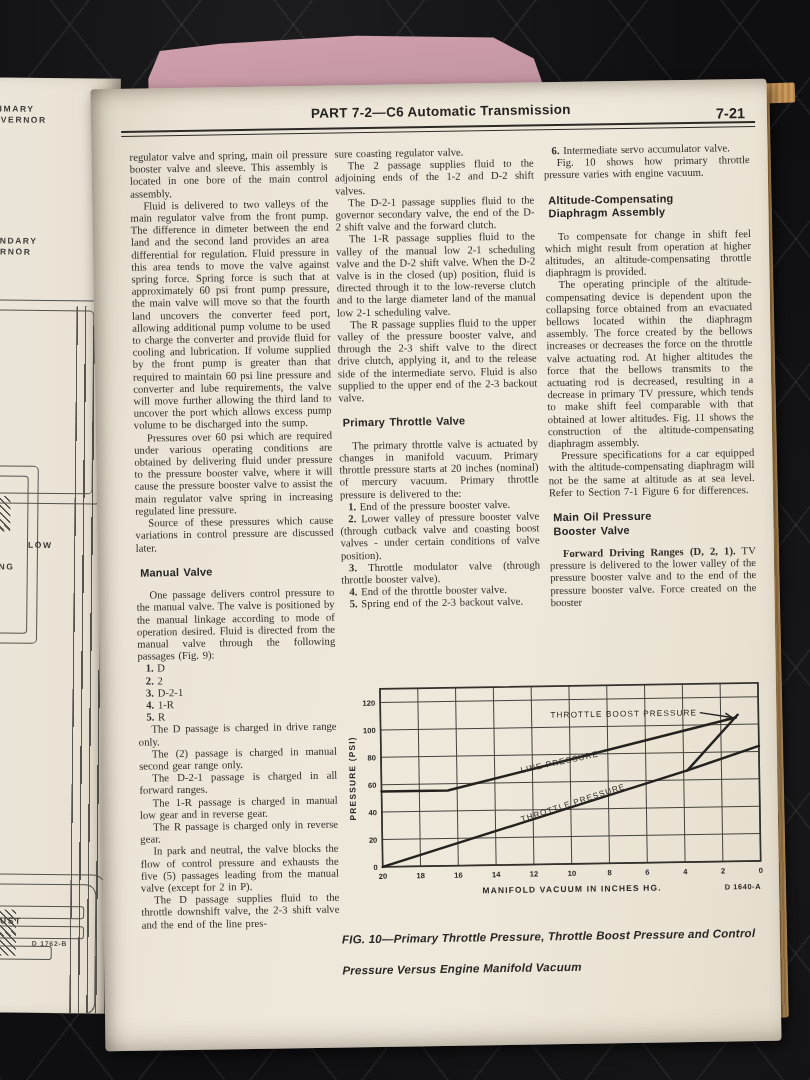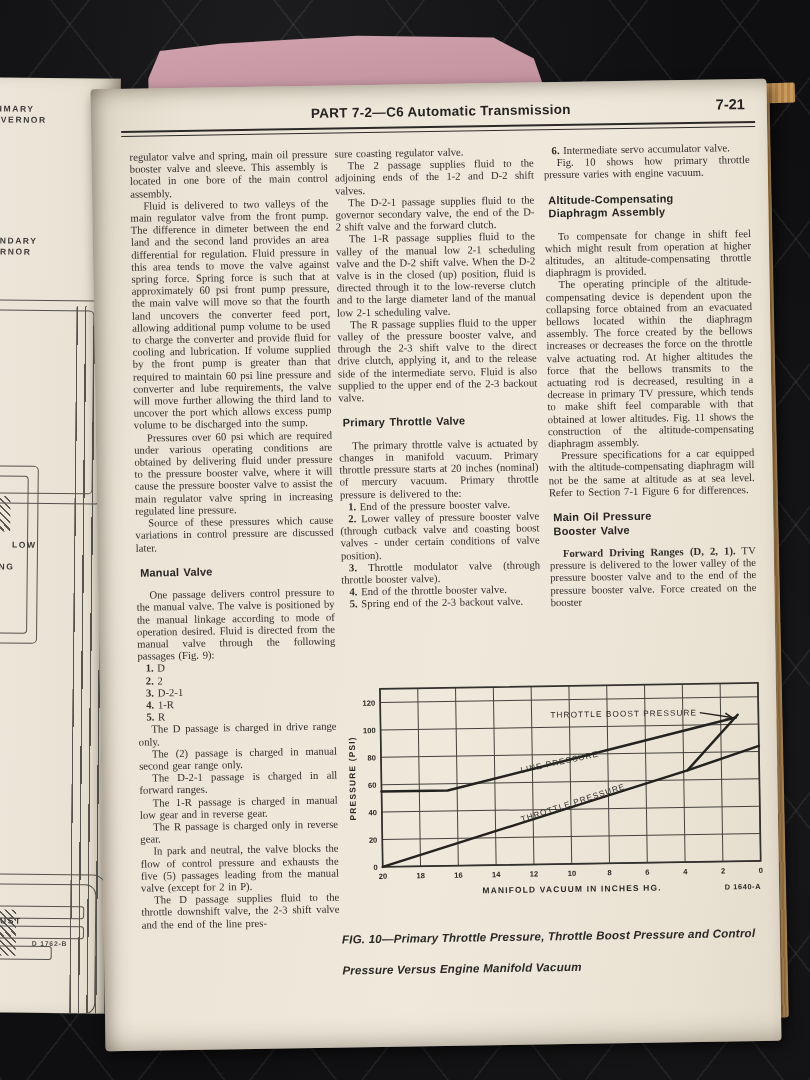--- a/index.html
+++ b/index.html
@@ -59,21 +59,21 @@
                inset 0 16px 20px -14px rgba(90,78,62,0.45),
                inset 0 -22px 26px -18px rgba(90,78,62,0.4),
                4px 6px 14px rgba(0,0,0,0.55);
     color:#302d29;
   }
   .hdr-title{
     position:absolute;left:170px;top:20px;width:360px;text-align:center;
     font-family:"Liberation Sans",sans-serif;font-weight:bold;font-size:13.5px;letter-spacing:0.3px;color:#262422;
   }
   .hdr-num{
-    position:absolute;right:22px;top:17px;
+    position:absolute;right:22px;top:26px;
     font-family:"Liberation Sans",sans-serif;font-weight:bold;font-size:14.5px;color:#262422;margin-left:8px;
   }
   .rule-thick{position:absolute;left:30px;right:12px;top:42px;border-top:2.4px solid #2c2a27;}
   .rule-thin{position:absolute;left:30px;right:12px;top:47px;border-top:1px solid #2c2a27;}
   .col{position:absolute;top:62px;font-size:10.7px;line-height:12.2px;text-align:justify;word-spacing:1px;color:#312e2a;}
   .col1{left:38px;width:198px;}
   .col2{left:243px;width:199px;}
   .col3{left:452px;width:206px;}
   .col p{margin:0;text-indent:13px;}
   .col p.cont{text-indent:0;}
@@ -112,21 +112,21 @@
   <div class="lp-label" style="left:-8px;top:26px;">PRIMARY
 GOVERNOR</div>
   <div class="lp-label" style="left:-22px;top:158px;">SECONDARY
 GOVERNOR</div>
   <div class="lp-rect" style="left:-58px;top:222px;width:170px;height:202px;"></div>
   <div class="lp-rect" style="left:-48px;top:232px;width:150px;height:182px;border-radius:5px;"></div>
   <div class="lp-rect" style="left:-70px;top:388px;width:118px;height:176px;border-radius:5px;"></div>
   <div class="lp-rect" style="left:-60px;top:398px;width:98px;height:156px;border-radius:4px;"></div>
   <div class="lp-lines"></div>
   <div class="lp-hatch" style="left:-6px;top:418px;width:28px;height:36px;"></div>
-  <div class="lp-label" style="left:24px;top:462px;">LOW</div>
+  <div class="lp-label" style="left:40px;top:462px;">LOW</div>
   <div class="lp-label" style="left:0px;top:484px;">LING</div>
   <div class="lp-rect" style="left:-56px;top:796px;width:176px;height:148px;border-radius:14px;"></div>
   <div class="lp-rect" style="left:-46px;top:806px;width:156px;height:128px;border-radius:11px;"></div>
   <div class="lp-bar" style="left:-20px;top:828px;width:118px;height:11px;"></div>
   <div class="lp-bar" style="left:-10px;top:848px;width:108px;height:11px;"></div>
   <div class="lp-bar" style="left:-26px;top:868px;width:92px;height:12px;"></div>
   <div class="lp-hatch" style="left:-12px;top:832px;width:44px;height:46px;"></div>
 
   <div class="lp-label" style="left:-14px;top:838px;">EXHAUST</div>
   <div class="lp-code" style="left:48px;top:862px;">D 1762-B</div>

